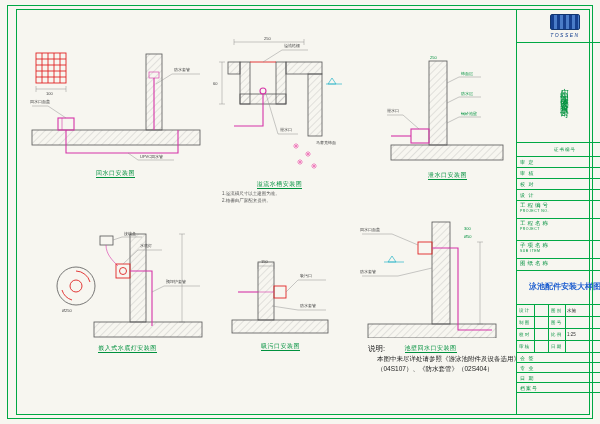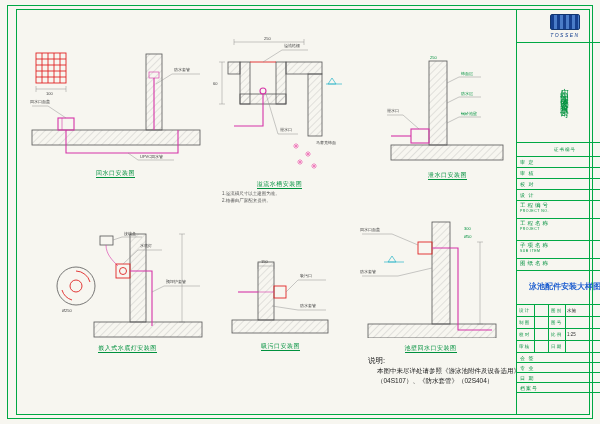--- a/index.html
+++ b/index.html
@@ -16,21 +16,21 @@
   .ann { fill:#444; font-size:4px; }
   .grn-t { fill:#00913e; font-size:4px; }
   .thin { stroke:#888; stroke-width:0.45; fill:none; }
   .dim  { stroke:#888; stroke-width:0.45; fill:none; }
   .ln   { stroke:#555; stroke-width:0.8; fill:none; }
   .mag  { stroke:#d633a8; fill:none; stroke-width:1.1; }
   .magthin { stroke:#d633a8; fill:none; stroke-width:0.6; }
   .red  { stroke:#e02424; fill:none; stroke-width:0.9; }
   .cyan { stroke:#2ab5c9; fill:none; stroke-width:0.7; }
   
-  .note { position:absolute; left:368px; top:356px; width:178px; color:#222; }
+  .note { position:absolute; left:368px; top:344px; width:178px; color:#222; }
   .note-heading { font-size:7.5px; }
   .note-body { font-size:6.5px; line-height:1.6; padding-left:9px; }
   
   .titleblock { position:absolute; left:516px; top:9px; width:97px; height:406px;
                 border-left:1.5px solid #00a843; display:flex; flex-direction:column; }
   .tb { border-bottom:1px solid #00a843; position:relative; overflow:hidden; flex:none; }
   .logo-sec { display:flex; flex-direction:column; align-items:center; justify-content:center; gap:2px; }
   .logo-mark { width:30px; height:16px; border-radius:2px;
                background:repeating-linear-gradient(90deg,#16408f 0 3px,#4a7cc8 3px 6px);
                border:1px solid #12366f; }

